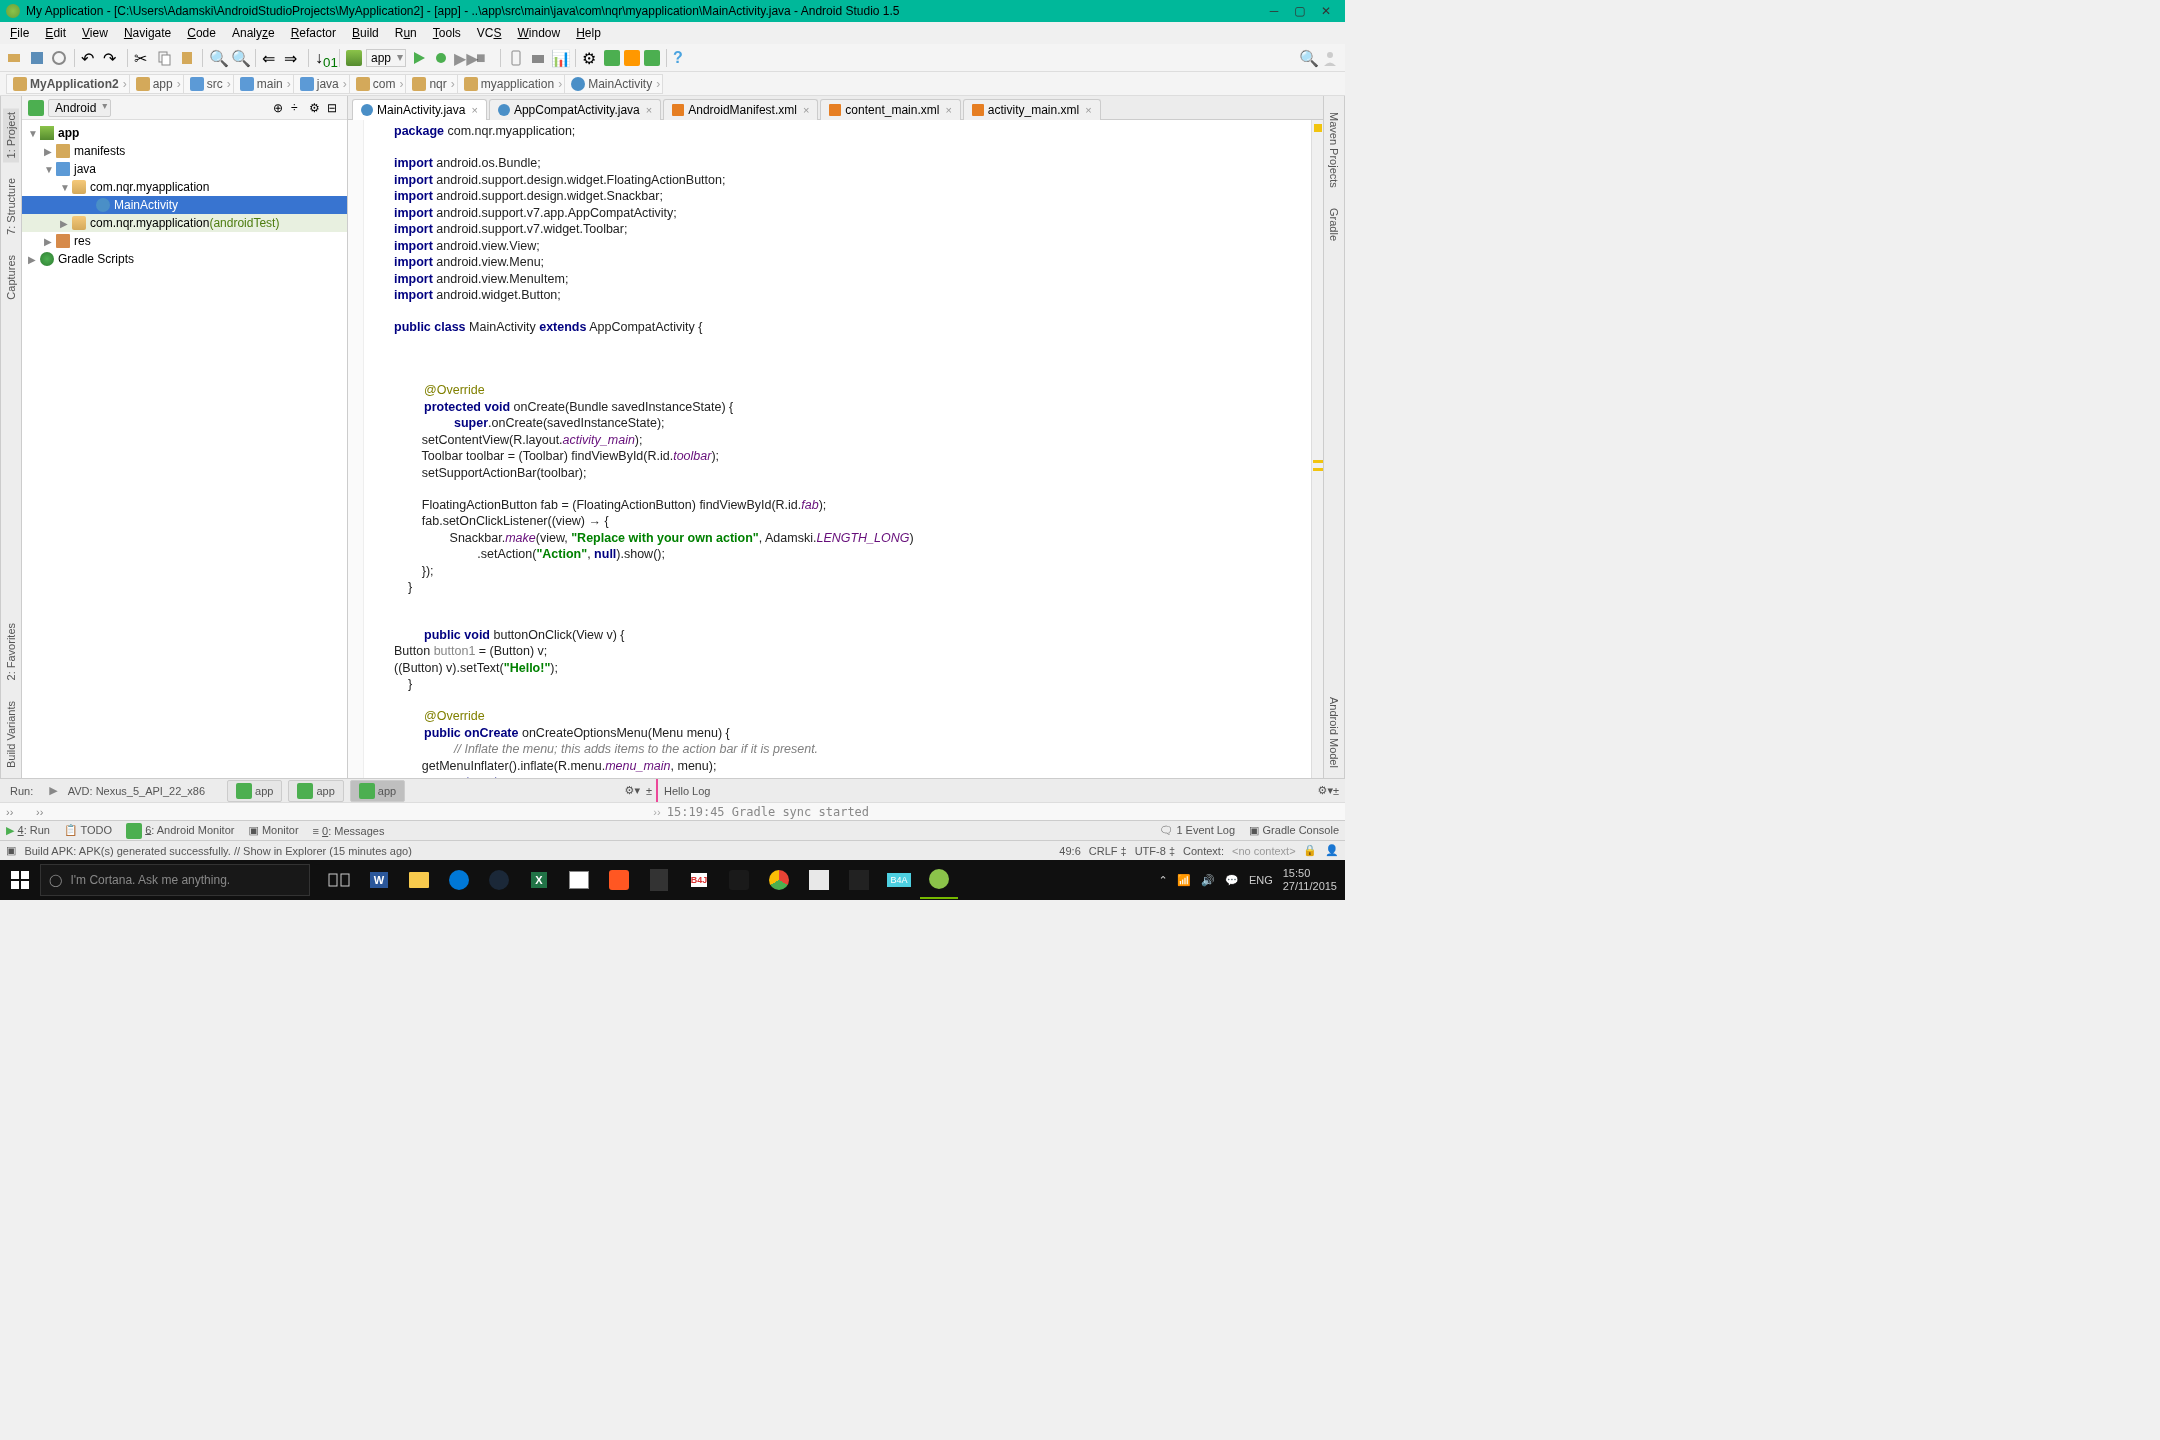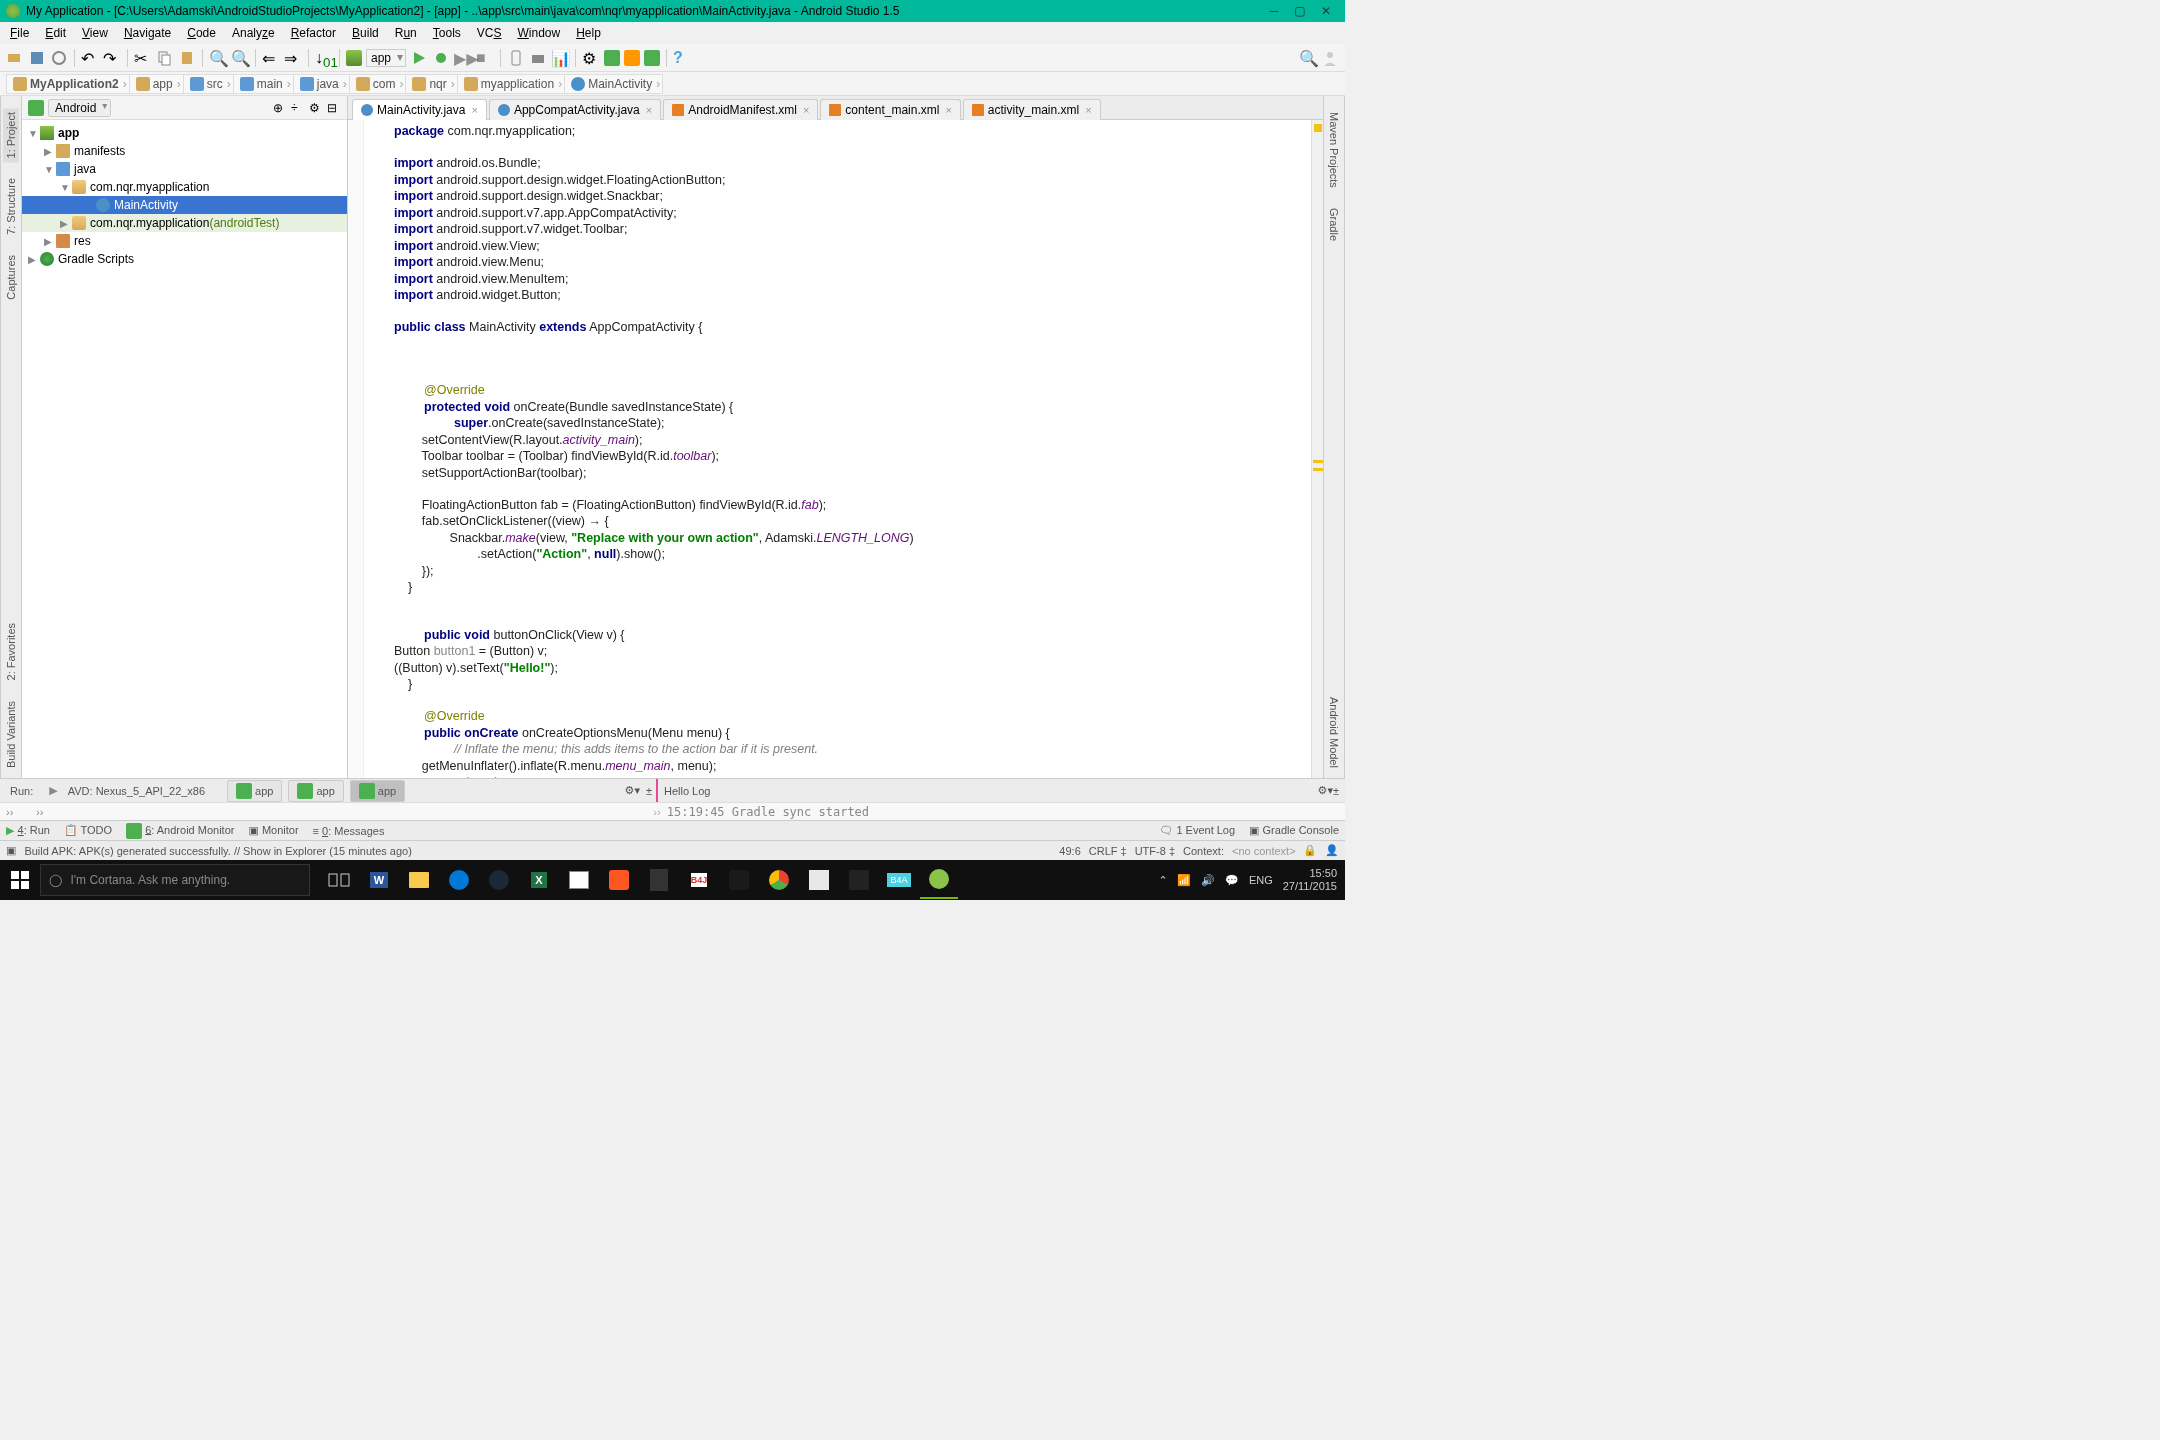--- a/index.html
+++ b/index.html
@@ -63,21 +63,21 @@
 .bottombar { height: 20px; background: #ececec; border-top: 1px solid #ccc; display: flex; align-items: center; font-size: 11px; color: #555; padding: 0 6px; gap: 14px; }
 .statusbar { height: 20px; background: #ececec; border-top: 1px solid #ccc; display: flex; align-items: center; font-size: 11px; color: #555; padding: 0 6px; gap: 8px; }
 .statusbar .spacer { flex: 1; }
 .statusbar .ctx { color: #999; }
 .taskbar { height: 40px; background: #101010; display: flex; align-items: center; color: #ccc; font-size: 12px; }
 .taskbar .start { width: 40px; height: 40px; display: flex; align-items: center; justify-content: center; }
 .taskbar .search { flex: 0 0 270px; height: 32px; display: flex; align-items: center; background: #181818; border: 1px solid #333; padding: 0 8px; color: #888; gap: 8px; }
 .taskbar .tbapps { flex: 1; display: flex; align-items: center; gap: 2px; padding: 0 10px; }
 .tbiconbox { width: 38px; height: 38px; display: flex; align-items: center; justify-content: center; }
 .taskbar .tray { display: flex; align-items: center; gap: 10px; padding: 0 8px; font-size: 11px; }
-.taskbar .clock { text-align: right; line-height: 13px; }
+.taskbar .clock { text-align: left; line-height: 13px; }
 .tiny { width: 16px; height: 16px; display: inline-block; }
 .ficon { width: 14px; height: 14px; display: inline-block; border-radius: 2px; }
 .green { background: #4caf50; }
 .runmsg { font-family: Consolas,monospace; font-size: 12px; color: #888; }
 u { text-decoration: underline; }
 svg { display: block; }
 .codewrap { display: flex; flex: 1; min-height: 0; }
 .gutterstrip { width: 16px; background: #fafafa; border-right: 1px solid #eee; }
 </style>
 </head>

